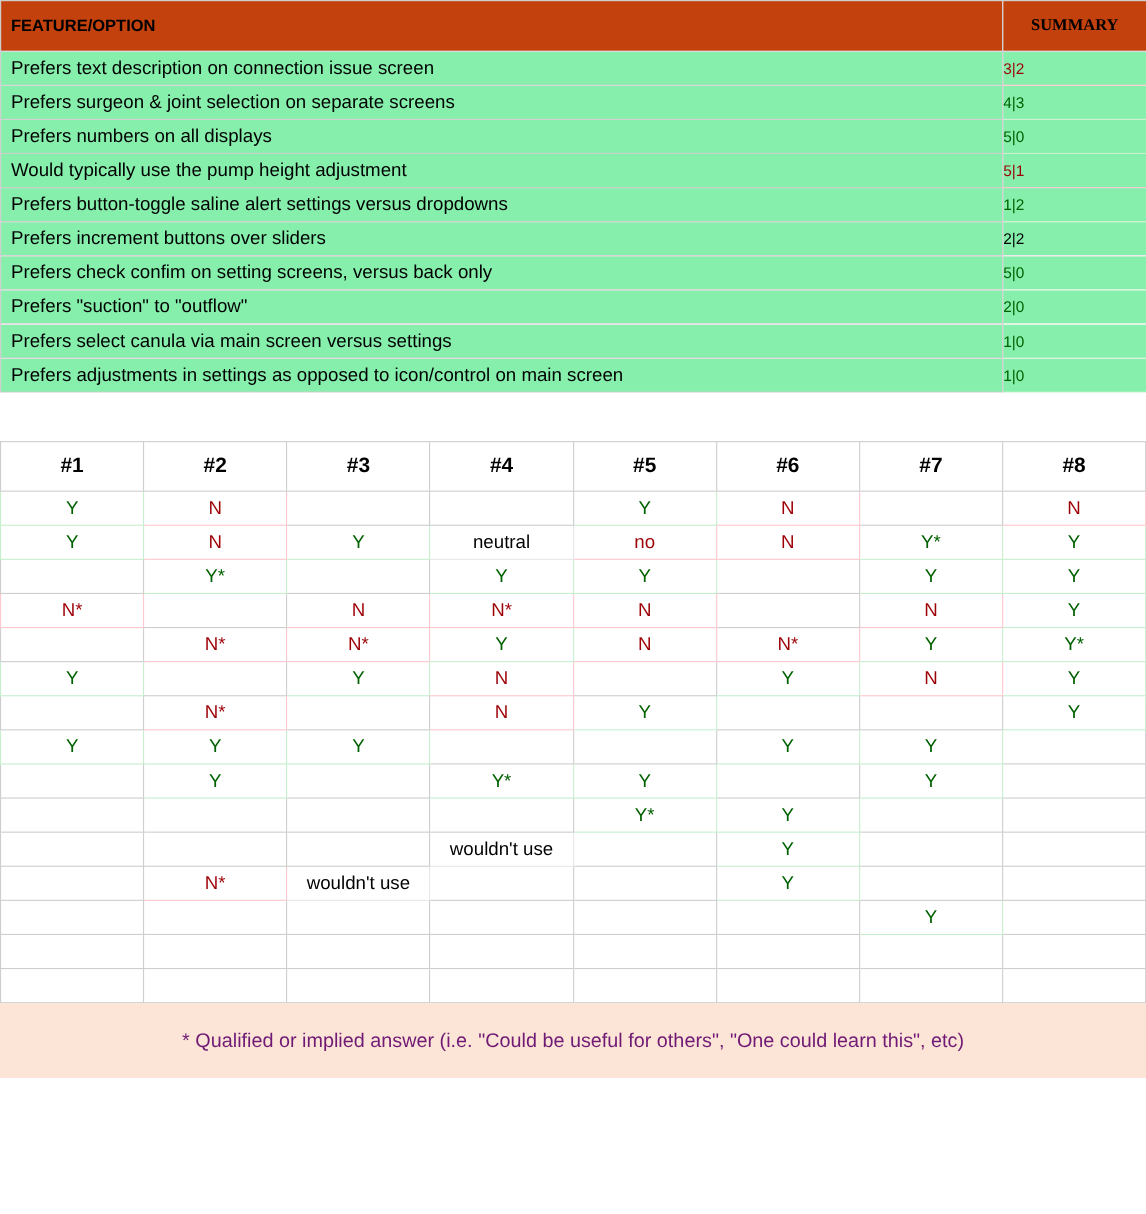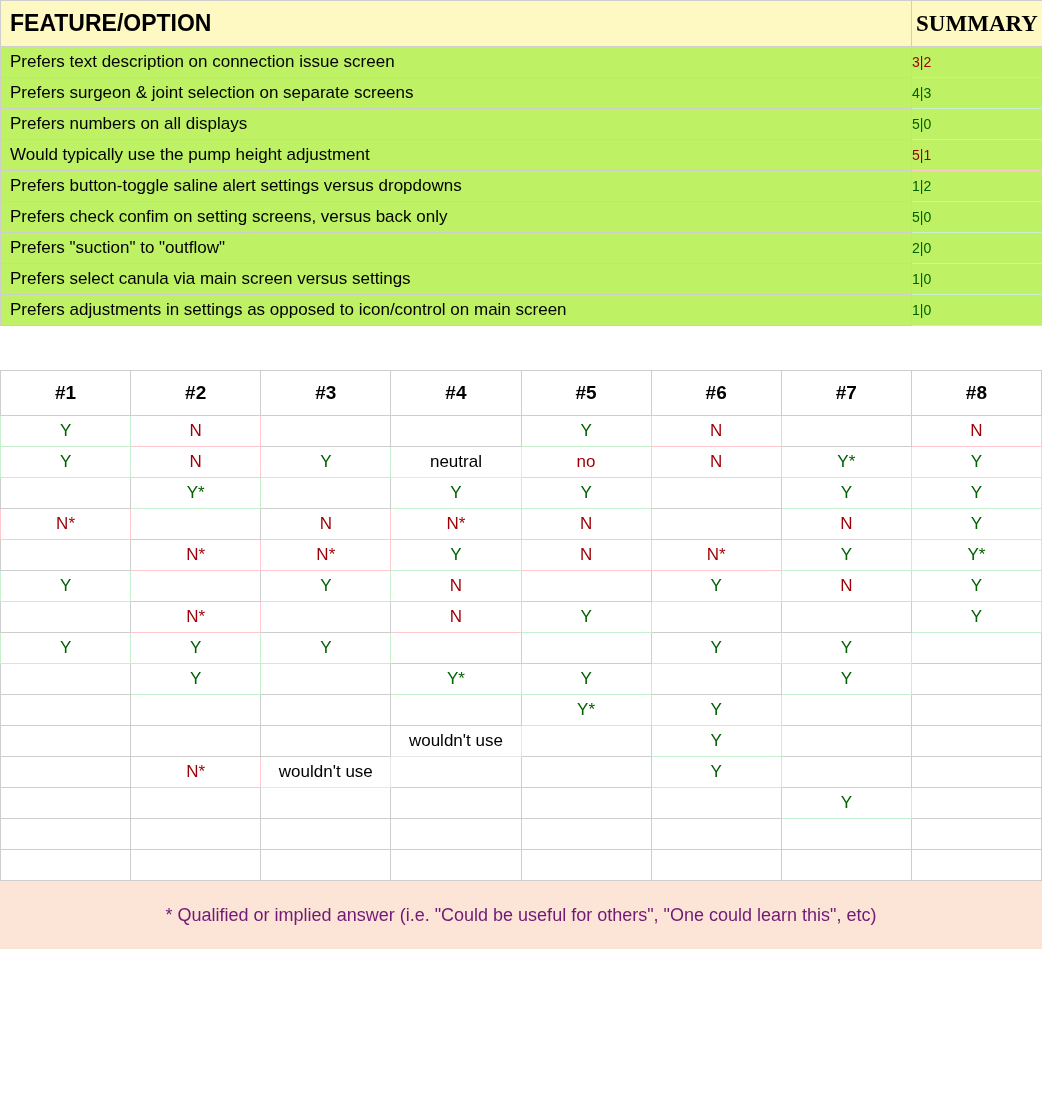--- a/index.html
+++ b/index.html
@@ -6,23 +6,23 @@
     --line:#cfcece;
   }
   html,body{margin:0;padding:0;background:#ffffff;}
   body{font-family:"Liberation Sans","DejaVu Sans",sans-serif;color:#000;}
   .sheet{width:1042px;height:1104px;background:#fff;overflow:hidden;}
 
   table{border-collapse:collapse;table-layout:fixed;width:1042px;}
   td,th{border:1px solid var(--line);vertical-align:middle;white-space:nowrap;overflow:hidden;box-sizing:border-box;}
 
   
-  .features th{height:46px;font-size:23px;font-weight:700;text-align:left;padding:0 9px;background:#fef9c3;}
+  .features th{height:46px;font-size:15px;font-weight:700;text-align:left;padding:0 9px;background:#c2410c;}
   .features th.sum-h{text-align:center;padding:0;font-family:Liberation Serif, serif;}
-  .features td{height:31px;font-size:17px;padding:0 9px;background:#bef264;}
+  .features td{height:31px;font-size:17px;padding:0 9px;background:#86efac;}
   .features td.scell{text-align:left;padding:0;font-weight:400;font-size:14px;}
 
   
   .good{background:#c6efce;color:#006100;border-color:#c6efce;}
   .bad{background:#ffc7ce;color:#9c0006;border-color:#ffc7ce;}
   .neutral{background:#e7e7e7;color:#000;border-color:#e7e7e7;}
 
   .gap{height:44px;background:#fff;}
 
   
@@ -65,20 +65,24 @@
         </tr>
         <tr>
           <td>Would typically use the pump height adjustment</td>
           <td class="scell bad">5|1</td>
         </tr>
         <tr>
           <td>Prefers button-toggle saline alert settings versus dropdowns</td>
           <td class="scell good">1|2</td>
         </tr>
         <tr>
+          <td>Prefers increment buttons over sliders</td>
+          <td class="scell neutral">2|2</td>
+        </tr>
+        <tr>
           <td>Prefers check confim on setting screens, versus back only</td>
           <td class="scell good">5|0</td>
         </tr>
         <tr>
           <td>Prefers "suction" to "outflow"</td>
           <td class="scell good">2|0</td>
         </tr>
         <tr>
           <td>Prefers select canula via main screen versus settings</td>
           <td class="scell good">1|0</td>

